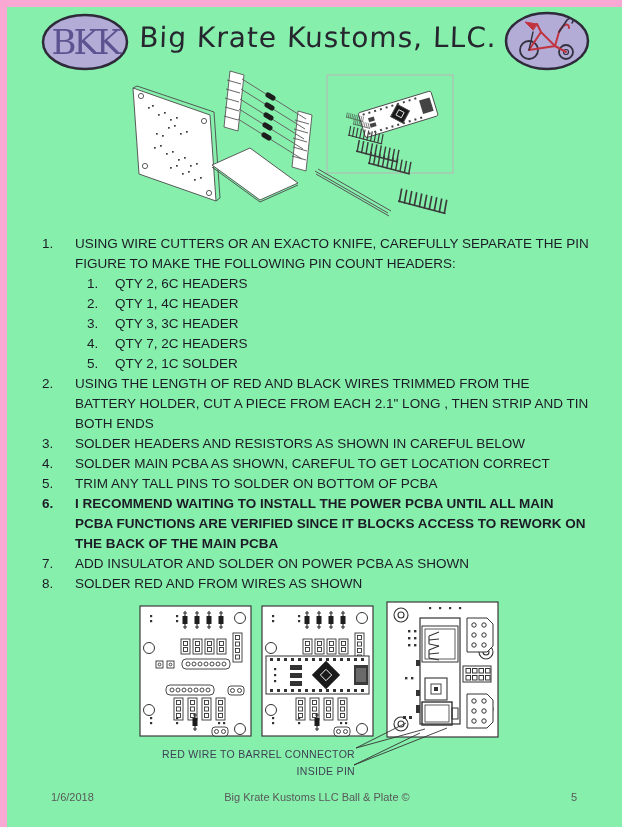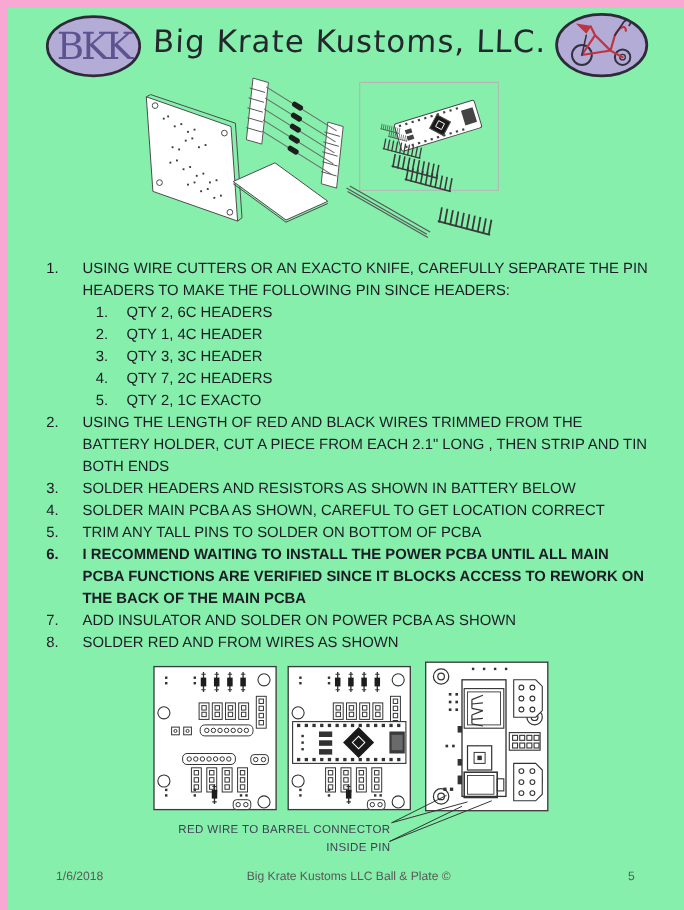--- a/index.html
+++ b/index.html
@@ -199,51 +199,51 @@
       <line x1="208" y1="102" x2="281" y2="144"></line>
       <line x1="206" y1="107" x2="279" y2="149"></line>
     </g>
     <use href="#comb10" transform="translate(288,134) scale(1.25)"></use>
   </svg>
 
   <div id="instructions">
     <div class="li">
       <span class="num">1.</span>
       <div class="txt">USING WIRE CUTTERS OR AN EXACTO KNIFE, CAREFULLY SEPARATE THE PIN
-HEADERS TO MAKE THE FOLLOWING PIN SINCE HEADERS:</div>
+FIGURE TO MAKE THE FOLLOWING PIN COUNT HEADERS:</div>
     </div>
     <div class="li sub">
       <span class="num">1.</span>
       <div class="txt">QTY 2, 6C HEADERS</div>
     </div>
     <div class="li sub">
       <span class="num">2.</span>
       <div class="txt">QTY 1, 4C HEADER</div>
     </div>
     <div class="li sub">
       <span class="num">3.</span>
       <div class="txt">QTY 3, 3C HEADER</div>
     </div>
     <div class="li sub">
       <span class="num">4.</span>
       <div class="txt">QTY 7, 2C HEADERS</div>
     </div>
     <div class="li sub">
       <span class="num">5.</span>
-      <div class="txt">QTY 2, 1C EXACTO</div>
+      <div class="txt">QTY 2, 1C SOLDER</div>
     </div>
     <div class="li">
       <span class="num">2.</span>
       <div class="txt">USING THE LENGTH OF RED AND BLACK WIRES TRIMMED FROM THE
 BATTERY HOLDER, CUT A PIECE FROM EACH 2.1" LONG , THEN STRIP AND TIN
 BOTH ENDS</div>
     </div>
     <div class="li">
       <span class="num">3.</span>
-      <div class="txt">SOLDER HEADERS AND RESISTORS AS SHOWN IN BATTERY BELOW</div>
+      <div class="txt">SOLDER HEADERS AND RESISTORS AS SHOWN IN CAREFUL BELOW</div>
     </div>
     <div class="li">
       <span class="num">4.</span>
       <div class="txt">SOLDER MAIN PCBA AS SHOWN, CAREFUL TO GET LOCATION CORRECT</div>
     </div>
     <div class="li">
       <span class="num">5.</span>
       <div class="txt">TRIM ANY TALL PINS TO SOLDER ON BOTTOM OF PCBA</div>
     </div>
     <div class="li bold">

